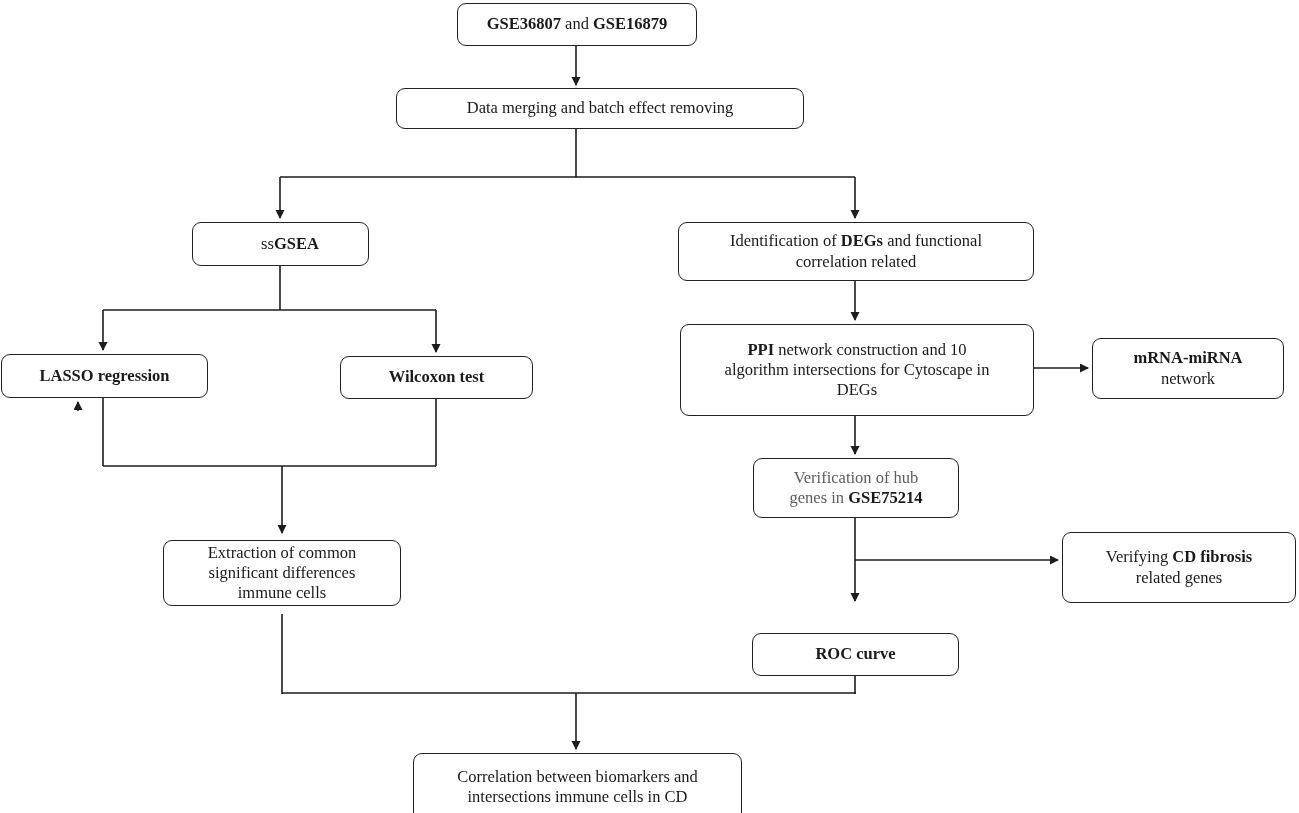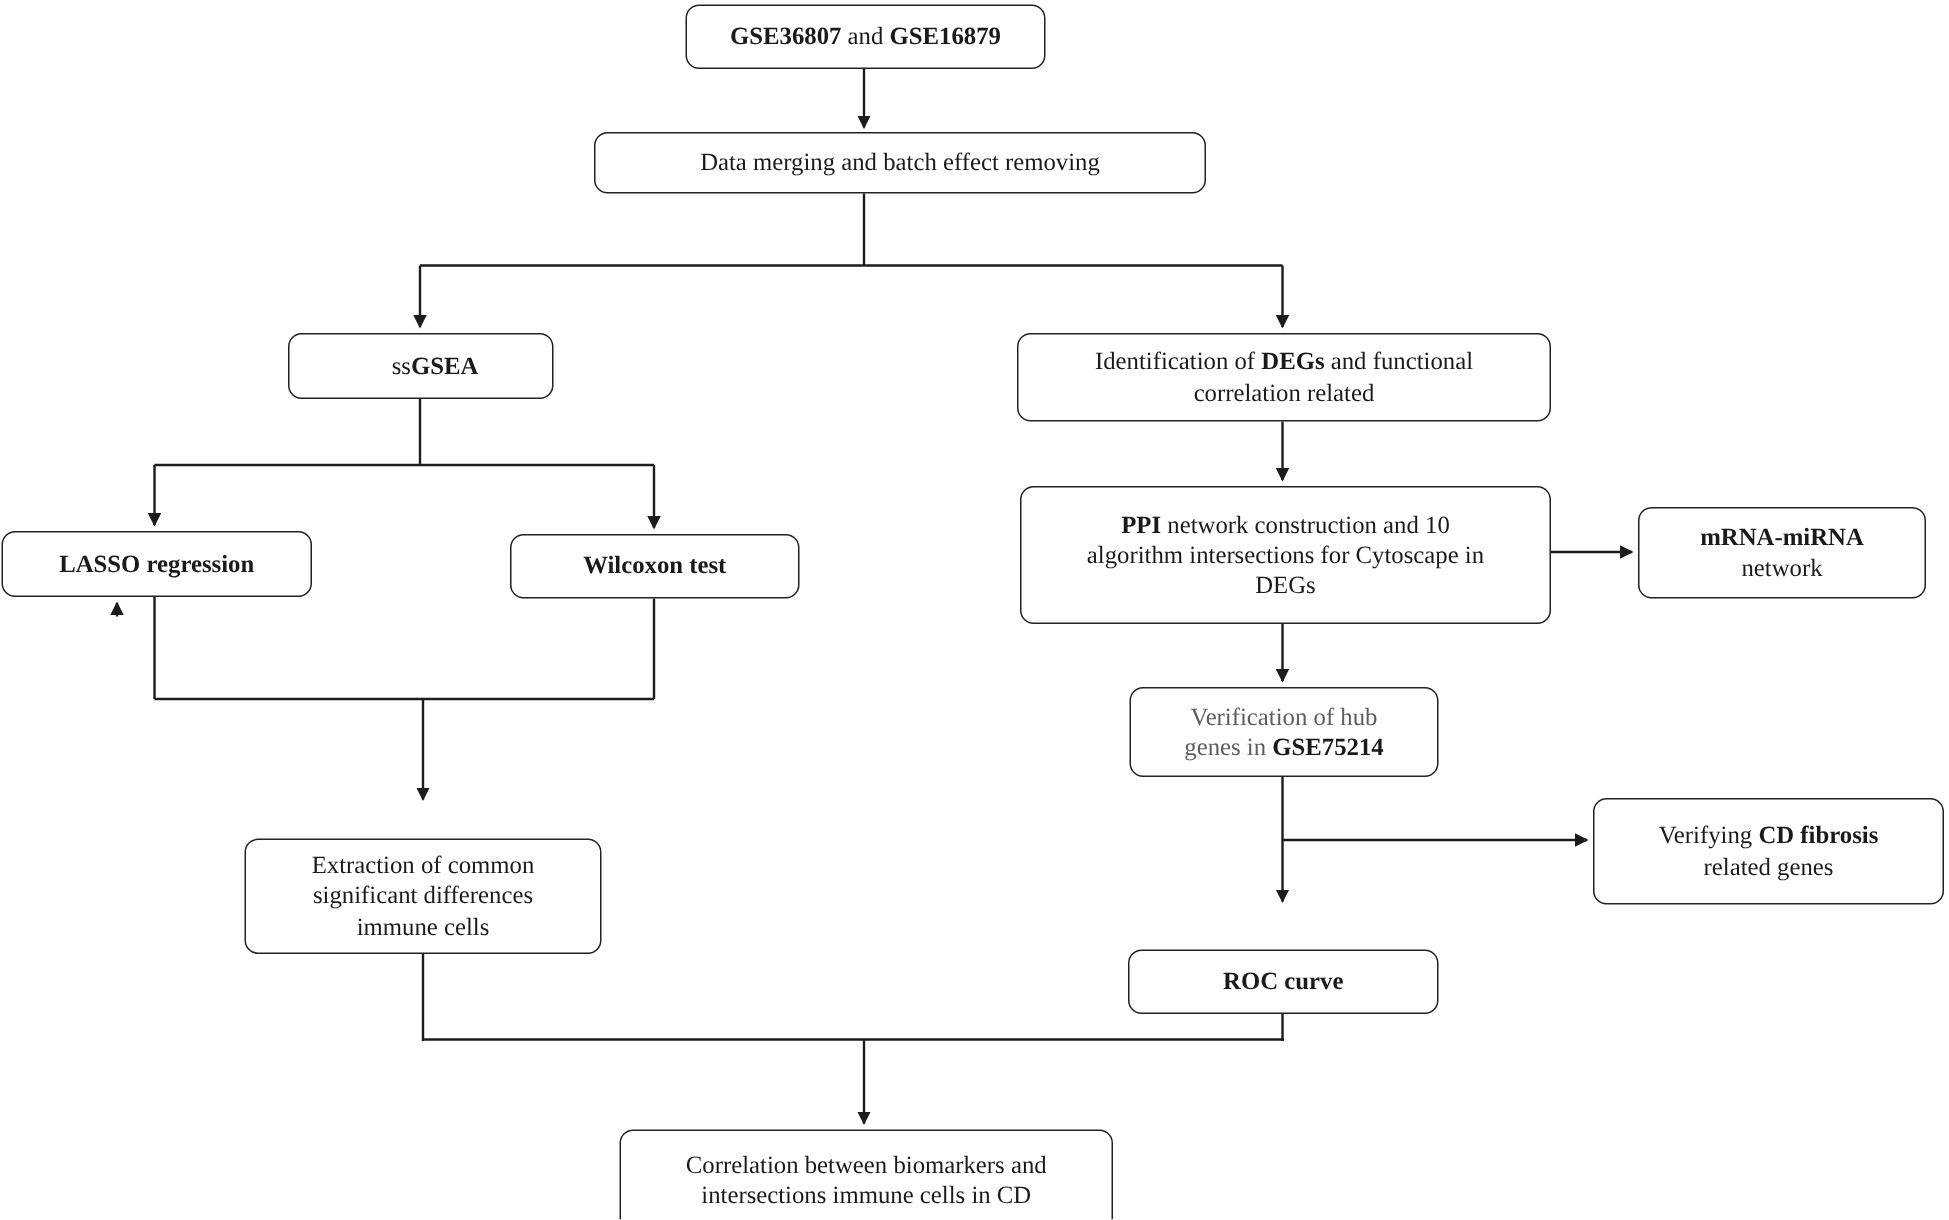--- a/index.html
+++ b/index.html
@@ -83,21 +83,21 @@
   </div>
 
   <div class="node" style="left:1px; top:354px; width:207px; height:44px;">
     <div class="line"><span class="b">LASSO regression</span></div>
   </div>
 
   <div class="node" style="left:340px; top:356px; width:193px; height:43px;">
     <div class="line"><span class="b">Wilcoxon test</span></div>
   </div>
 
-  <div class="node" style="left:163px; top:559px; width:238px; height:77px;">
+  <div class="node" style="left:163px; top:540px; width:238px; height:66px;">
     <div class="line"><span>Extraction of common</span></div>
     <div class="line"><span>significant differences</span></div>
     <div class="line"><span>immune cells</span></div>
   </div>
 
   <div class="node" style="left:678px; top:222px; width:356px; height:59px;">
     <div class="line"><span>Identification of </span><span class="b">DEGs</span><span> and functional</span></div>
     <div class="line"><span>correlation related</span></div>
   </div>
 

